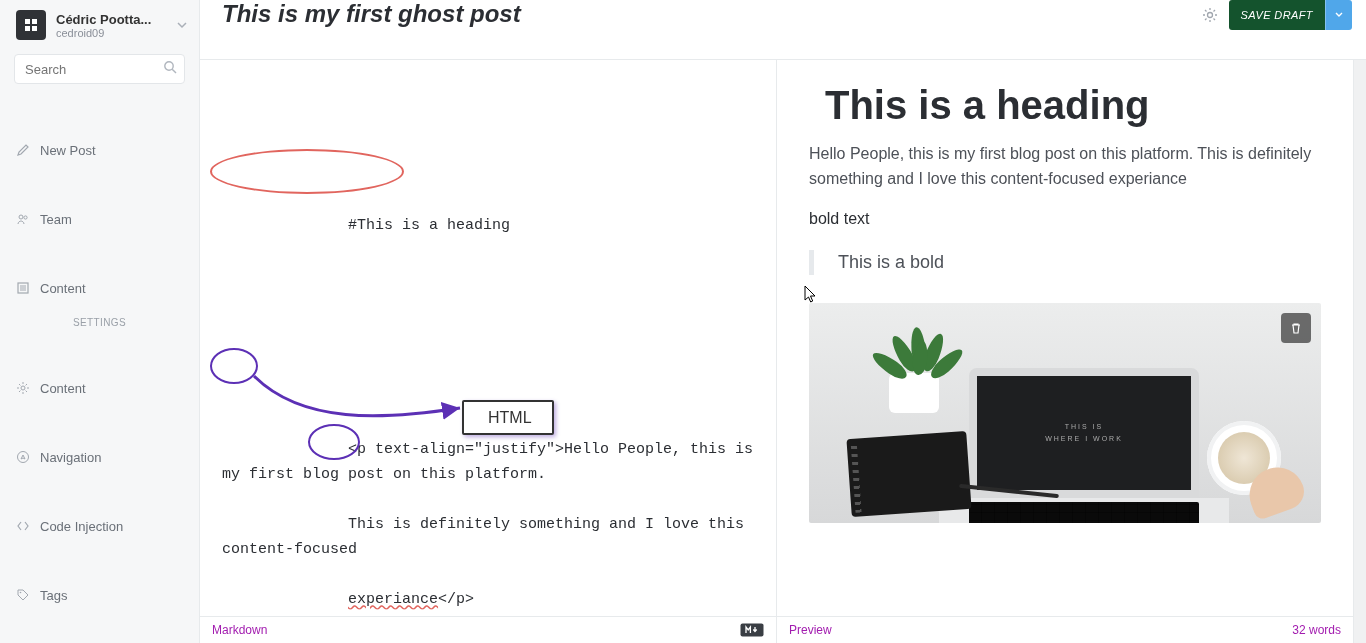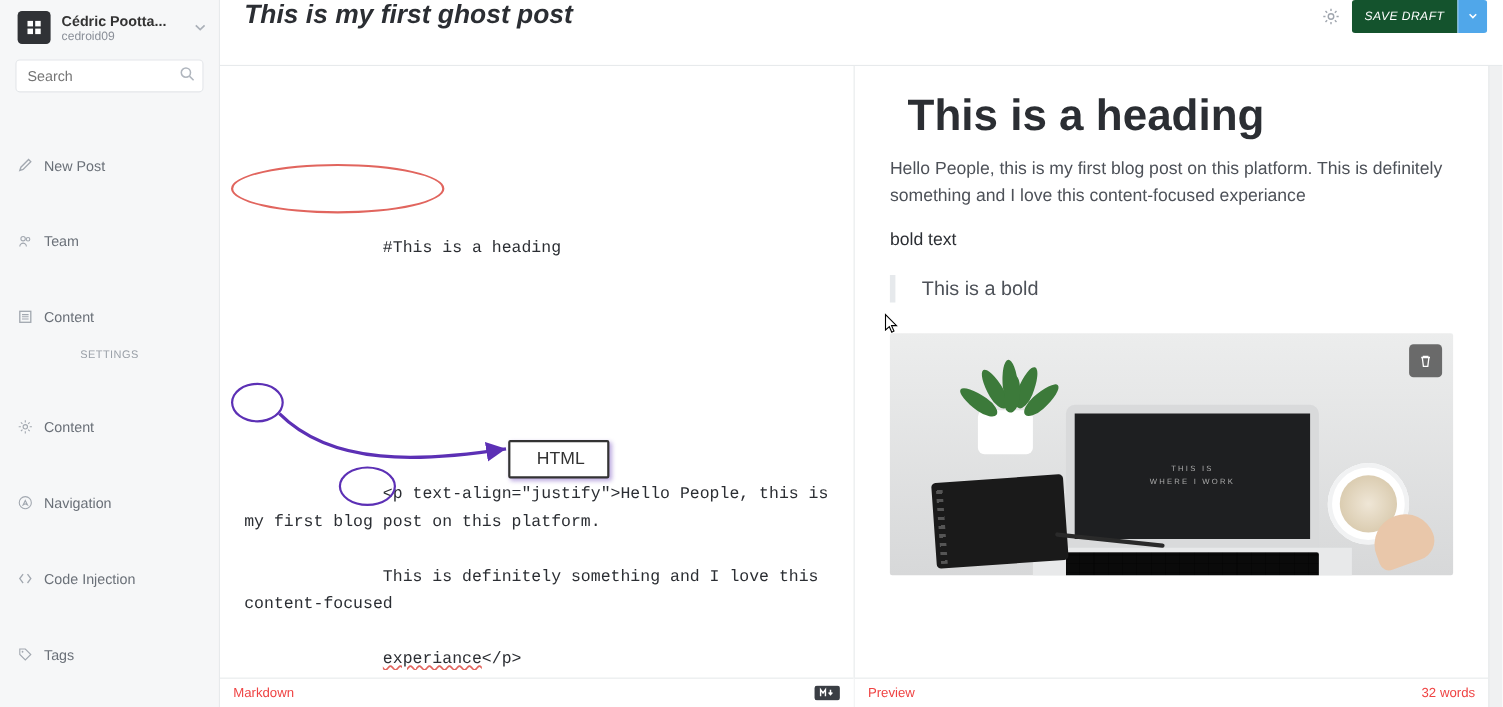--- a/index.html
+++ b/index.html
@@ -36,21 +36,21 @@
   .title-actions .gear { color: #a0a6ae; }
   .save-btn { display: flex; height: 30px; border-radius: 3px; overflow: hidden; font-size: 11px; letter-spacing: 0.4px; }
   .save-btn .save { background: #14532d; color: #fff; display: flex; align-items: center; padding: 0 12px; }
   .save-btn .drop { background: #50a7ea; color: #fff; display: flex; align-items: center; padding: 0 8px; border-left: 1px solid rgba(255,255,255,0.3); }
 
   .panes { flex: 1; display: flex; min-height: 0; position: relative; }
   .scroll-ghost { width: 13px; background: #f0f1f2; border-left: 1px solid #e7eaec; }
   .pane { flex: 1; display: flex; flex-direction: column; min-width: 0; }
   .pane.editor { border-right: 1px solid #e7eaec; }
   .pane-body { flex: 1; overflow: hidden; position: relative; }
-  .pane-footer { height: 27px; border-top: 1px solid #e7eaec; display: flex; align-items: center; padding: 0 12px; font-size: 12px; color: #ef4444; background: #fff; }
+  .pane-footer { height: 27px; border-top: 1px solid #e7eaec; display: flex; align-items: center; padding: 0 12px; font-size: 12px; color: #a21caf; background: #fff; }
   .pane-footer .right { margin-left: auto; }
 
   
   .codewrap { position: relative; padding: 28px 22px 20px 22px; font-family: "Consolas", "Courier New", monospace; font-size: 15px; line-height: 25px; color: #2b2e33; white-space: pre-wrap; }
   .linegroup { margin-bottom: 24px; position: relative; }
   .ellipse { position: absolute; border: 2px solid; border-radius: 50%; pointer-events: none; }
   .red { border-color: #e1655e; }
   .purple { border-color: #5c30b5; }
   .callout { position: absolute; border: 2px solid; background: #fff; padding: 3px 20px; font-family: "Segoe UI", Arial, sans-serif; font-size: 16px; color: #333; border-radius: 2px; }
   .callout.purple { box-shadow: 2px 2px 4px rgba(92,48,181,0.4); padding-left: 24px; }

